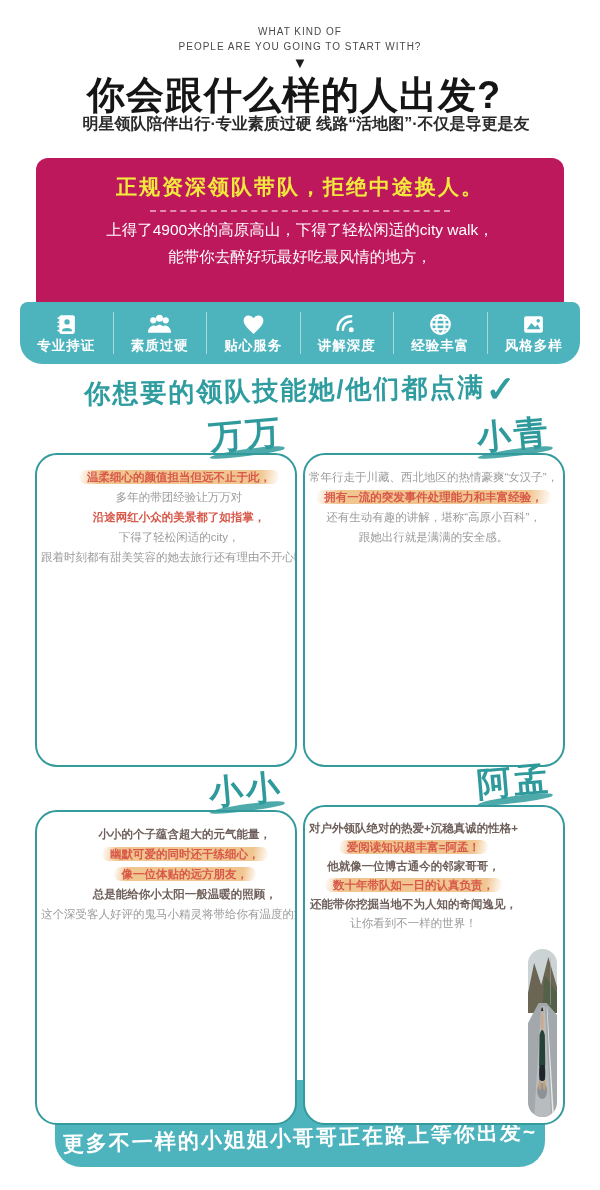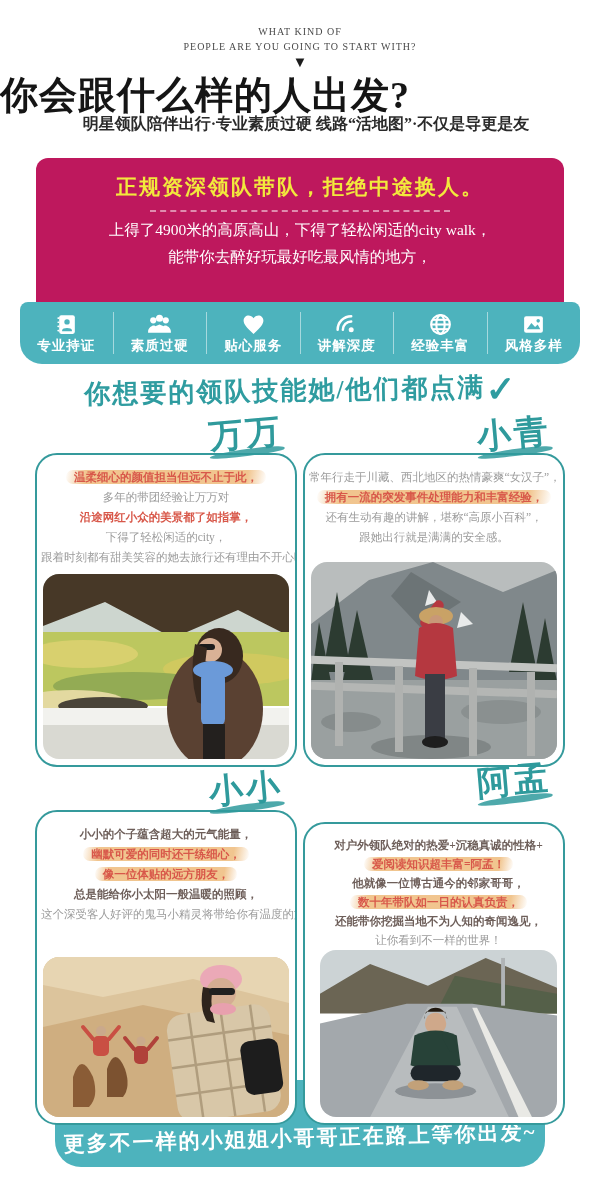--- a/index.html
+++ b/index.html
@@ -1,23 +1,23 @@
 <!DOCTYPE html>
 <html><head>
 <meta charset="utf-8">
 <style>
   html,body{margin:0;padding:0;background:#ffffff;}
   .page{position:relative;width:600px;height:1190px;margin:0 auto;background:#fff;overflow:hidden;
-        font-family:Liberation Serif, serif;}
+        font-family:Liberation Sans, sans-serif;}
 
   
   .eyebrow{position:absolute;top:24px;left:0;right:0;text-align:center;
            font-size:10px;letter-spacing:1px;color:#4a4a4a;line-height:15px;font-weight:500;}
   .tri{position:absolute;top:54px;left:0;right:0;text-align:center;font-size:15px;color:#1c1c1c;}
-  .title{position:absolute;top:70px;left:0;right:12px;
+  .title{position:absolute;top:70px;left:0;right:12px;text-align:center;
          font-size:38px;font-weight:900;color:#151515;letter-spacing:1px;}
   .subtitle{position:absolute;top:114px;left:12px;right:0;text-align:center;
             font-size:16px;font-weight:600;color:#2a2a2a;}
 
   
   .panel{position:absolute;top:158px;left:36px;right:36px;height:144px;background:#be185d;
          border-radius:12px 12px 0 0;}
   .panel-headline{padding-top:15px;text-align:center;font-size:21px;font-weight:800;
                   color:#f2e93c;letter-spacing:2px;}
   .panel-divider{width:300px;margin:9px auto 4px;border-top:2px dashed rgba(255,255,255,.5);}
@@ -36,21 +36,21 @@
            font-size:26px;font-weight:800;letter-spacing:2px;transform:rotate(-1deg);}
   .tagline .check{font-size:36px;font-weight:900;vertical-align:-6px;letter-spacing:0;}
 
   
   .card{position:absolute;z-index:2;}
   .card-name{position:absolute;top:-6px;right:14px;z-index:3;color:#2f9a9c;font-size:34px;
              font-weight:900;letter-spacing:3px;transform:rotate(-5deg);line-height:1;}
   .card-name::after{content:"";display:block;height:7px;margin-top:-2px;background:#2f9a9c;
              opacity:.85;border-radius:60% 40% 55% 45% / 70% 60% 40% 50%;transform:skew(-25deg) rotate(-2deg);}
   .card-box{position:absolute;left:0;right:0;bottom:0;background:#fff;border:2px solid #359a9c;
-            border-radius:22px;display:flex;flex-direction:column;overflow:hidden;}
+            border-radius:22px;display:flex;flex-direction:row;overflow:hidden;}
   .card-text{padding:12px 4px 0;text-align:center;}
   .cline{font-size:11.5px;line-height:20px;white-space:nowrap;}
   .cline.gray span{color:#9b9b9b;font-weight:400;}
   .cline.red span{color:#d8584a;font-weight:800;}
   .cline.dark span{color:#6e5f5a;font-weight:800;}
   .cline.red-hl span{color:#d8584a;font-weight:800;padding:1px 8px;border-radius:8px;
      background:linear-gradient(100deg,rgba(240,194,137,0) 0%,rgba(240,194,137,.95) 10%,
                 rgba(240,194,137,.95) 90%,rgba(240,194,137,0) 100%);}
   .card-photo{margin:0 6px 6px;border-radius:16px;overflow:hidden;margin-top:auto;}
   .card-photo svg{display:block;width:100%;height:100%;}
@@ -58,21 +58,21 @@
   #card-0{left:35px;top:423px;width:262px;height:344px;}
   #card-0 .card-box{top:30px;}
   #card-0 .card-photo{height:185px;}
   #card-1{left:303px;top:423px;width:262px;height:344px;}
   #card-1 .card-box{top:30px;}
   #card-1 .card-photo{height:197px;}
   #card-2{left:35px;top:778px;width:262px;height:347px;}
   #card-2 .card-box{top:32px;}
   #card-2 .card-photo{height:160px;}
   #card-3{left:303px;top:770px;width:262px;height:355px;}
-  #card-3 .card-box{top:52px;padding-left:9px;}
+  #card-3 .card-box{top:35px;}
   #card-3 .card-photo{height:168px;}
   #card-3 .cline{line-height:19px;}
 
   
   .footer-banner{position:absolute;z-index:1;left:55px;right:55px;top:1080px;height:87px;
                  background:#4db3bd;border-radius:26px;}
   .footer-text{position:absolute;left:0;right:0;top:44px;text-align:center;color:#fff;
                font-size:21px;font-weight:800;letter-spacing:2px;transform:rotate(-1.5deg);}
 </style>
 </head>

